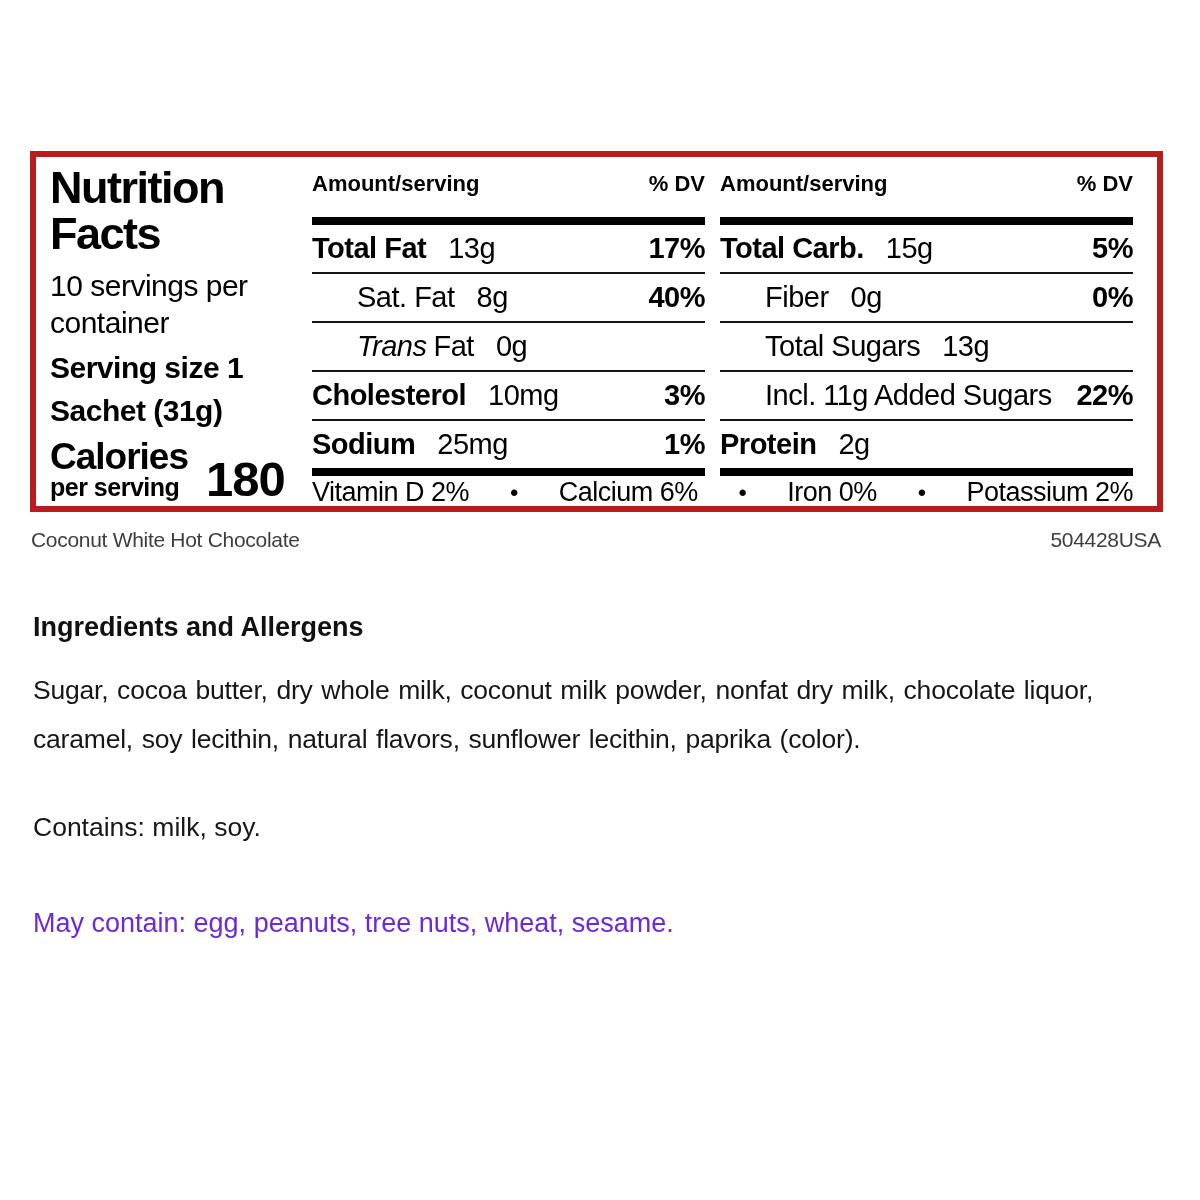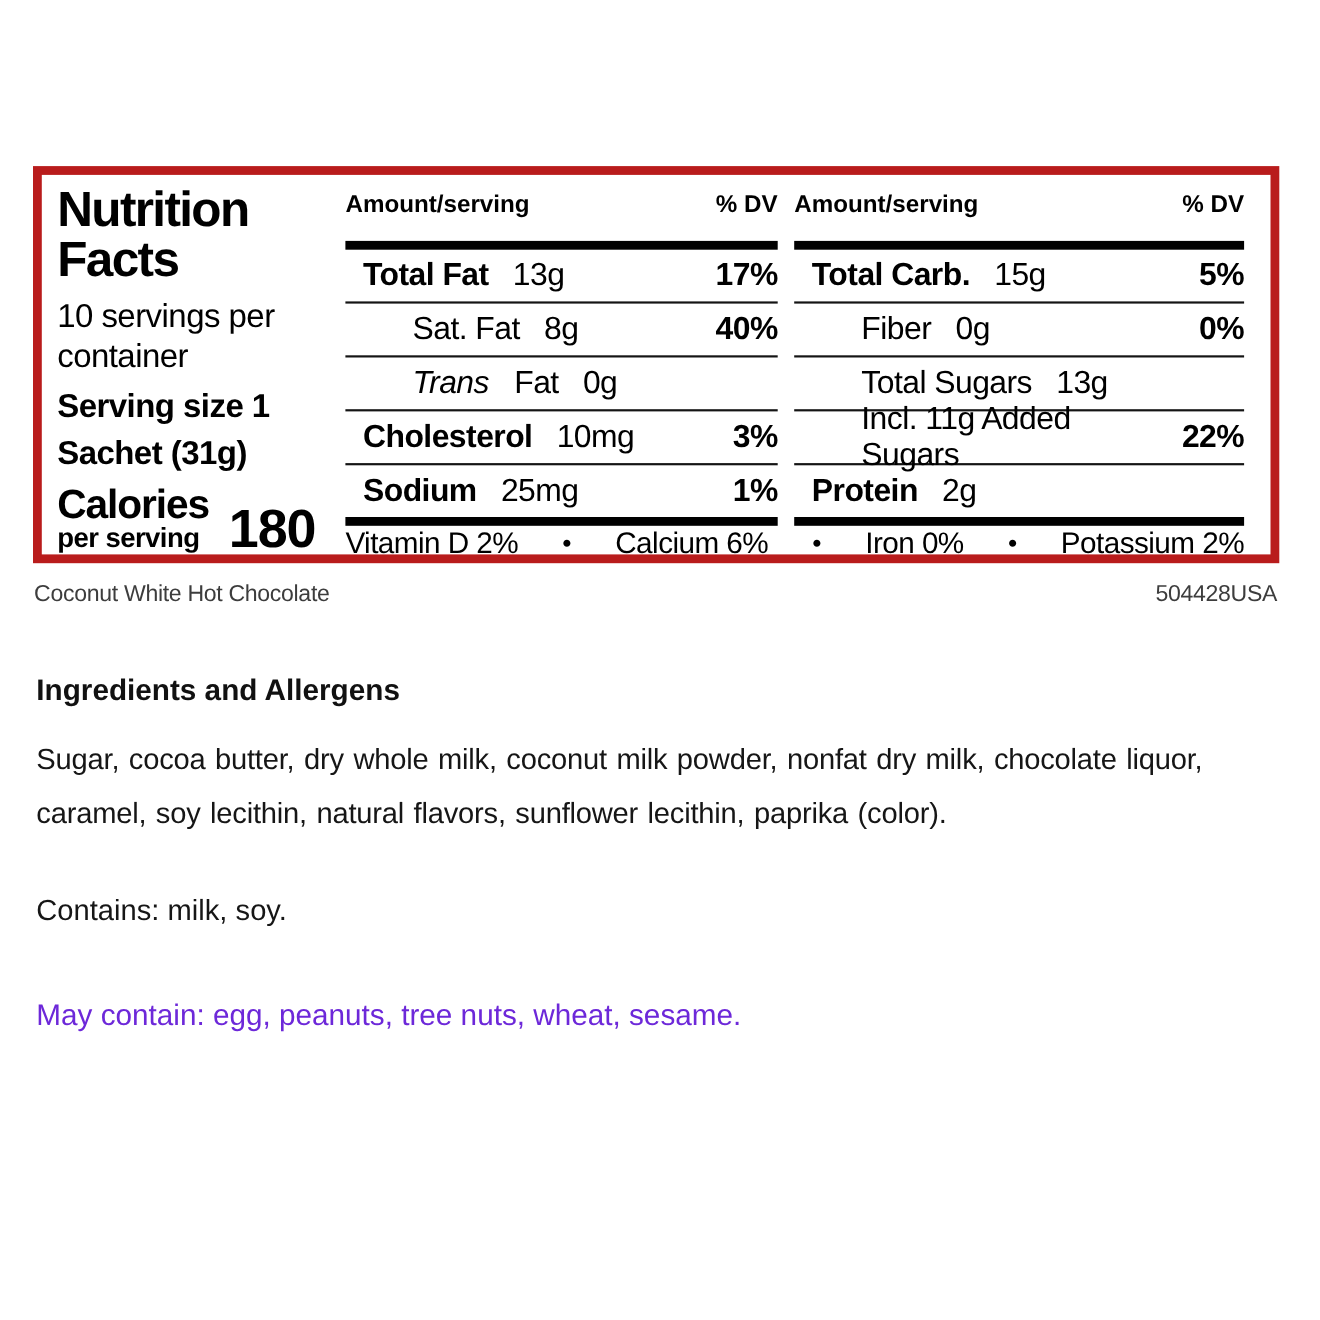--- a/index.html
+++ b/index.html
@@ -1,21 +1,21 @@
 <!DOCTYPE html>
 <html><head>
 <meta charset="utf-8">
 <style>
   html,body{margin:0;padding:0;background:#fff;}
   .page{position:relative;width:1200px;height:1200px;background:#ffffff;overflow:hidden;
         font-family:"Liberation Sans",sans-serif;color:#000;}
 
   
   .nf-box{position:absolute;left:30px;top:151px;width:1133px;height:361px;
-          border:8px solid #b91c1c;box-sizing:border-box;display:flex;background:#fff;}
+          border:6px solid #b91c1c;box-sizing:border-box;display:flex;background:#fff;}
 
   .col-left{width:276px;box-sizing:border-box;padding:4px 0 0 14px;flex:none;}
   .nf-title{font-size:45px;font-weight:700;line-height:46px;letter-spacing:-1.5px;margin-top:4px;}
   .servings{font-size:30px;line-height:37px;margin-top:10px;max-width:245px;letter-spacing:-0.5px;}
   .serving-size{font-size:30px;font-weight:700;margin-top:10px;letter-spacing:-0.5px;}
   .sachet{font-size:30px;font-weight:700;margin-top:9px;letter-spacing:-0.5px;}
   .calories-row{display:flex;align-items:flex-end;margin-top:12px;}
   .cal-label{font-size:37px;font-weight:700;line-height:34px;letter-spacing:-1px;}
   .cal-sub{font-size:25px;font-weight:700;line-height:26px;letter-spacing:-0.5px;}
   .cal-value{font-size:49px;font-weight:700;line-height:42px;margin-left:18px;letter-spacing:-1px;}
@@ -27,21 +27,21 @@
   .col-spacer{width:15px;flex:none;}
   .nf-col.right{flex:1;}
 
   .nf-header{display:flex;justify-content:space-between;align-items:flex-end;
              height:40px;padding-bottom:20px;font-size:22px;font-weight:700;}
   .bar-thick{height:8px;background:#000;flex:none;}
   .nf-row{height:47px;display:flex;justify-content:space-between;align-items:center;
           font-size:29px;border-bottom:2px solid #141414;letter-spacing:-0.5px;}
   .nf-row.last{border-bottom:none;}
   .nf-row .nv{display:flex;align-items:baseline;}
-  .nf-row .n{margin-right:22px;margin-left:16px;}
+  .nf-row .n{margin-right:22px;}
   .nf-row .n.b{font-weight:700;}
   .nf-row .n.i{font-style:italic;margin-right:7px;}
   .nf-row.indent{padding-left:45px;}
   .nf-row .dv{font-weight:700;}
 
   .vitamins{display:flex;justify-content:space-between;align-items:center;
             height:44px;font-size:27px;padding-top:1px;letter-spacing:-0.5px;}
   .vit-dot{font-size:24px;}
 
   

